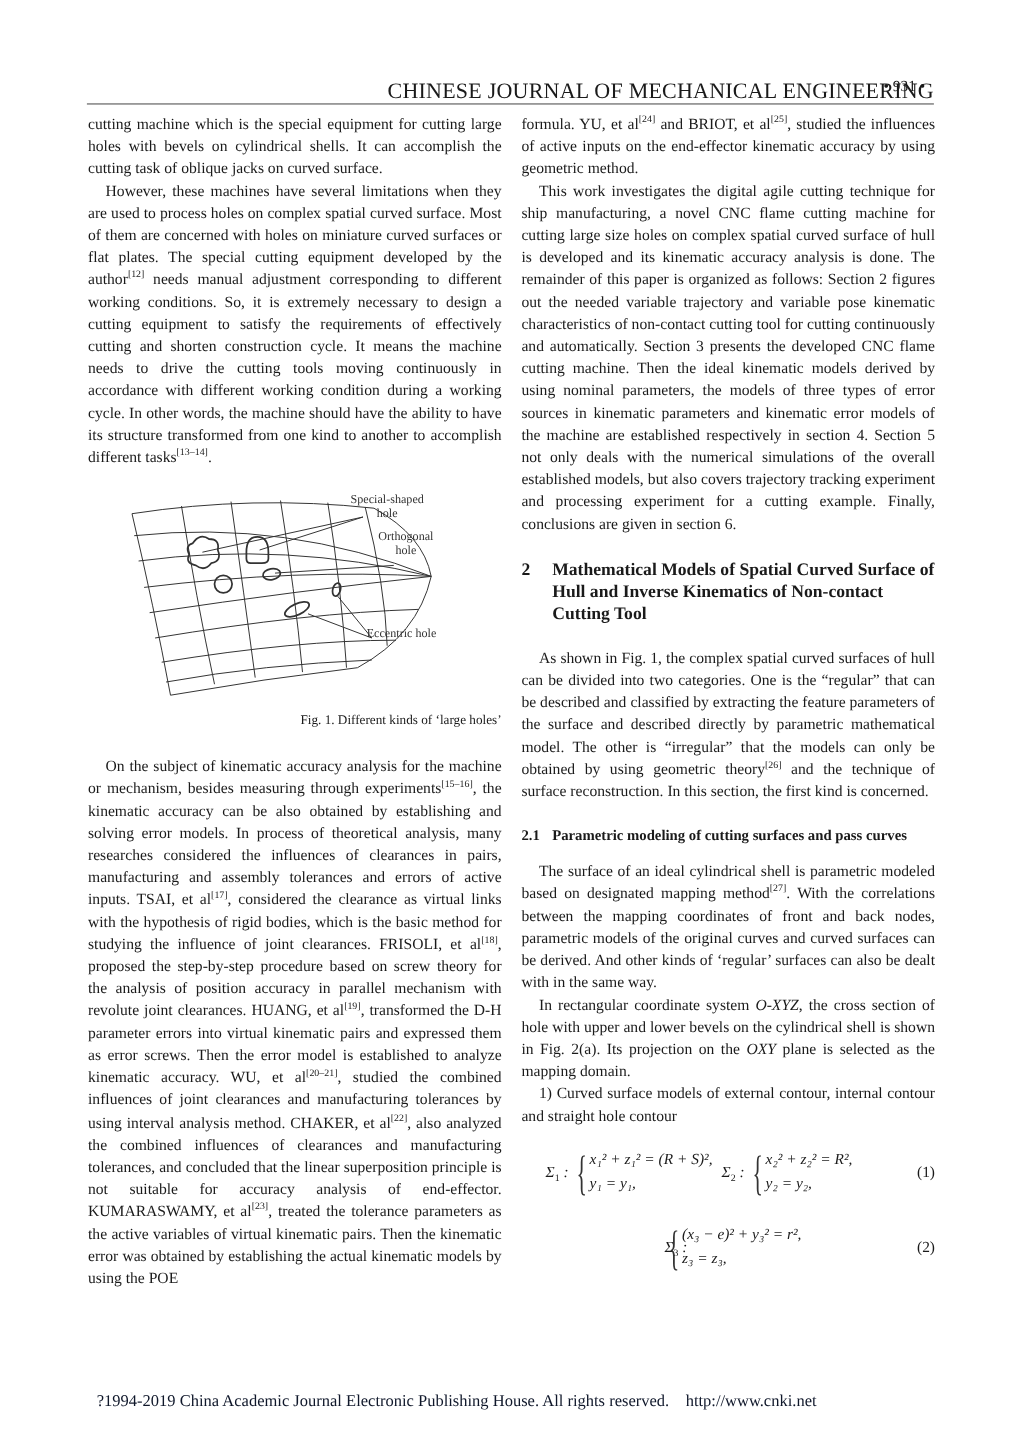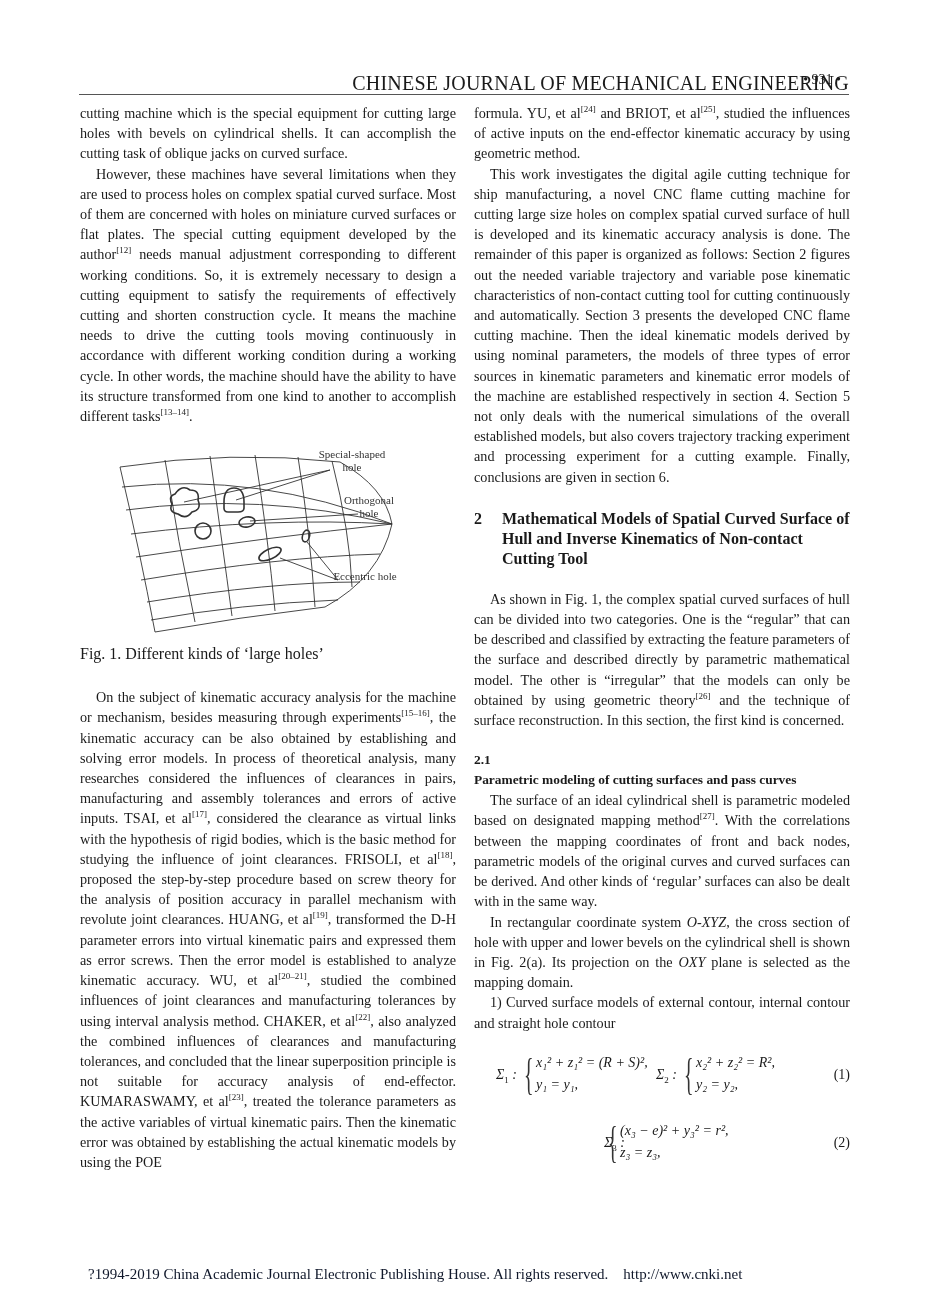--- a/index.html
+++ b/index.html
@@ -10,24 +10,24 @@
   .pageno { position:absolute; right:8px; top:2px; font-size:14px; }
   .col { position:absolute; top:103px; width:376px; font-size:14.2px; line-height:20.2px; text-align:justify; }
   .col.left { left:80px; }
   .col.right { left:474px; }
   .col p { margin:0; }
   .ind { text-indent:16px; }
   sup { font-size:9px; line-height:0; vertical-align:6px; }
   .figure { position:relative; height:195px; margin-top:16px; }
   .figure svg { position:absolute; left:30px; top:0; }
   .flabel { position:absolute; font-size:11px; line-height:13px; text-align:center; color:#333; }
-  .caption { text-align:left; font-size:16px; line-height:18px; margin-top:8px; margin-bottom:24px; }
+  .caption { text-align:right; font-size:12px; line-height:18px; margin-top:8px; margin-bottom:24px; }
   .sec { font-weight:bold; font-size:16px; line-height:20px; margin:22px 0 20px 0; display:flex; text-align:left; }
   .sec .num { width:28px; flex:none; }
-  .subsec { font-weight:bold; font-size:13.4px; line-height:20px; margin:20px 0 0 0; display:flex; text-align:left;flex-direction:column; }
+  .subsec { font-weight:bold; font-size:13.4px; line-height:20px; margin:20px 0 12px 0; display:flex; text-align:left; }
   .subsec .num { width:28px; flex:none; }
   .eq { position:relative; height:60px; font-style:italic; font-size:14px; }
   .eqrow { position:absolute; white-space:nowrap; }
   .brace { position:absolute; font-style:normal; font-size:44px; line-height:44px; font-weight:100; transform:scaleX(0.45); transform-origin:left; color:#333; }
   .eqnum { position:absolute; right:0; font-style:normal; }
   .footer { position:absolute; top:1266px; left:88px; font-size:15px; color:#0f172a; white-space:pre; }
   i.v { font-style:italic; }
 </style>
 </head>
 <body>
@@ -69,21 +69,21 @@
         <ellipse cx="196" cy="94" rx="3.5" ry="6" transform="rotate(15 196 94)" stroke-width="1.6"></ellipse>
 
         <path d="M74 60 L220 28"></path>
         <path d="M126 58 L220 28"></path>
         <path d="M140 79 L248 72"></path>
         <path d="M170 116 L228 138"></path>
         <path d="M197 100 L228 138"></path>
       </g>
     </svg>
     <div class="flabel" style="left:232px;top:6px;width:80px;">Special-shaped hole</div>
-    <div class="flabel" style="left:254px;top:52px;width:70px;">Orthogonal hole</div>
+    <div class="flabel" style="left:254px;top:40px;width:70px;">Orthogonal hole</div>
     <div class="flabel" style="left:250px;top:128px;width:70px;">Eccentric hole</div>
   </div>
   <div class="caption">
     <div>Fig. 1.    Different kinds of ‘large holes’</div>
   </div>
 
   <p class="ind"><span>On the subject of kinematic accuracy analysis for the machine or mechanism, besides measuring through experiments</span><sup>[15–16]</sup><span>, the kinematic accuracy can be also obtained by establishing and solving error models. In process of theoretical analysis, many researches considered the influences of clearances in pairs, manufacturing and assembly tolerances and errors of active inputs. TSAI, et al</span><sup>[17]</sup><span>, considered the clearance as virtual links with the hypothesis of rigid bodies, which is the basic method for studying the influence of joint clearances. FRISOLI, et al</span><sup>[18]</sup><span>, proposed the step-by-step procedure based on screw theory for the analysis of position accuracy in parallel mechanism with revolute joint clearances. HUANG, et al</span><sup>[19]</sup><span>, transformed the D-H parameter errors into virtual kinematic pairs and expressed them as error screws. Then the error model is established to analyze kinematic accuracy. WU, et al</span><sup>[20–21]</sup><span>, studied the combined influences of joint clearances and manufacturing tolerances by using interval analysis method. CHAKER, et al</span><sup>[22]</sup><span>, also analyzed the combined influences of clearances and manufacturing tolerances, and concluded that the linear superposition principle is not suitable for accuracy analysis of end-effector. KUMARASWAMY, et al</span><sup>[23]</sup><span>, treated the tolerance parameters as the active variables of virtual kinematic pairs. Then the kinematic error was obtained by establishing the actual kinematic models by using the POE</span></p>
 </div>
 
 <div class="col right">

